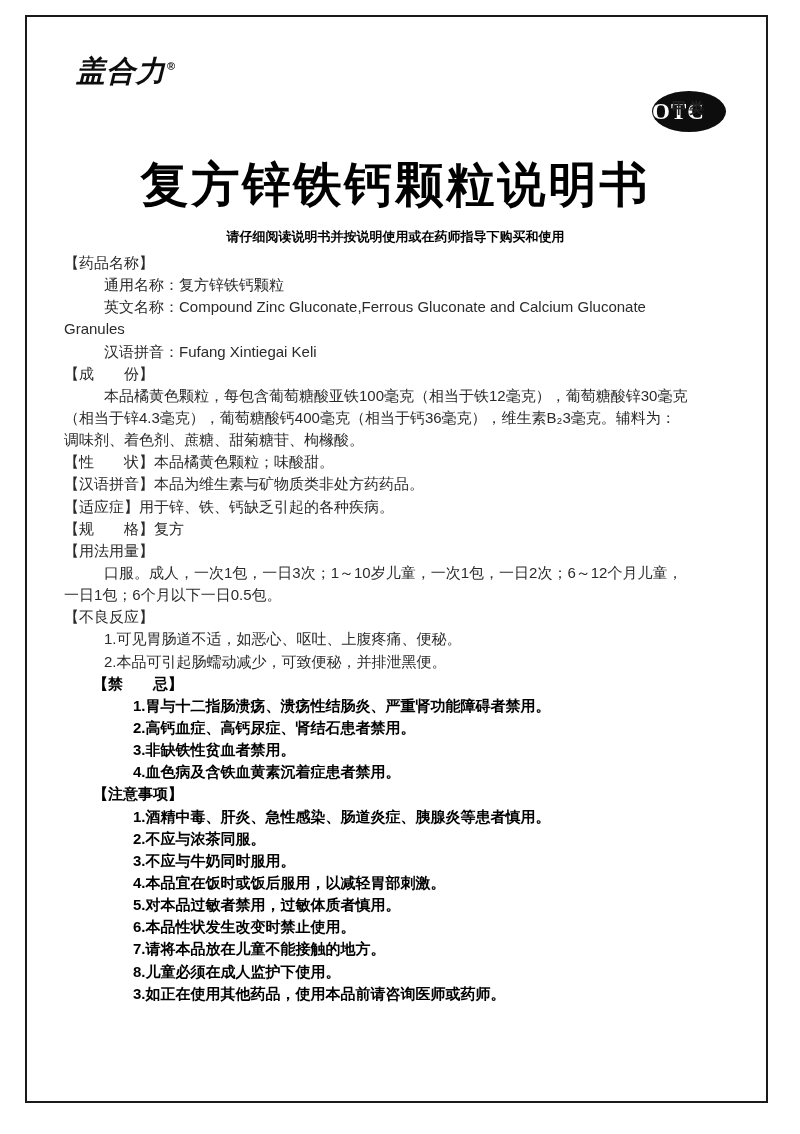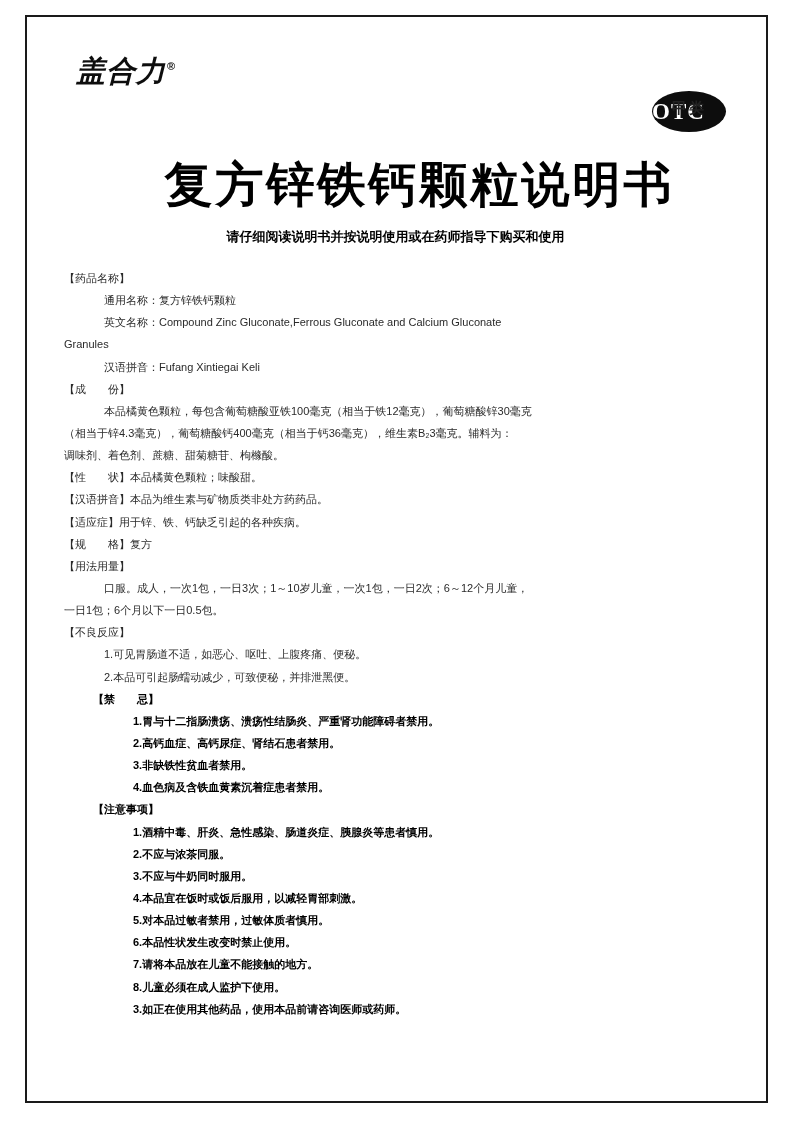--- a/index.html
+++ b/index.html
@@ -30,30 +30,30 @@
     font-family:"Liberation Serif","DejaVu Serif",serif;
     font-weight:bold;font-size:23px;letter-spacing:1px;margin-top:36px;
   }
   .otc-class{
     position:absolute;left:652px;top:99px;width:74px;
     text-align:center;font-size:15px;color:#222222;letter-spacing:2px;font-weight:bold;
   }
   .title{
     position:absolute;left:25px;top:153px;width:741px;
     text-align:center;font-size:48px;font-weight:bold;
-    letter-spacing:3px;color:#000000;white-space:nowrap;padding-left:24px;
+    letter-spacing:3px;color:#000000;white-space:nowrap;
   }
   .subtitle{
     position:absolute;left:25px;top:228px;width:741px;
     text-align:center;font-size:13px;font-weight:bold;
     color:#000000;white-space:nowrap;
   }
   .body-text{
-    position:absolute;left:64px;top:267px;width:686px;
-    font-size:11px;line-height:22.15px;color:#2a2a2a;
+    position:absolute;left:64px;top:252px;width:686px;
+    font-size:15px;line-height:22.15px;color:#2a2a2a;
   }
   .line{white-space:nowrap;height:22.15px;}
   .line.indent{padding-left:40px;}
   .line.bold{font-weight:700;color:#000000;margin-left:29px;}
 </style>
 </head>
 <body>
 
 <div class="page">
 

